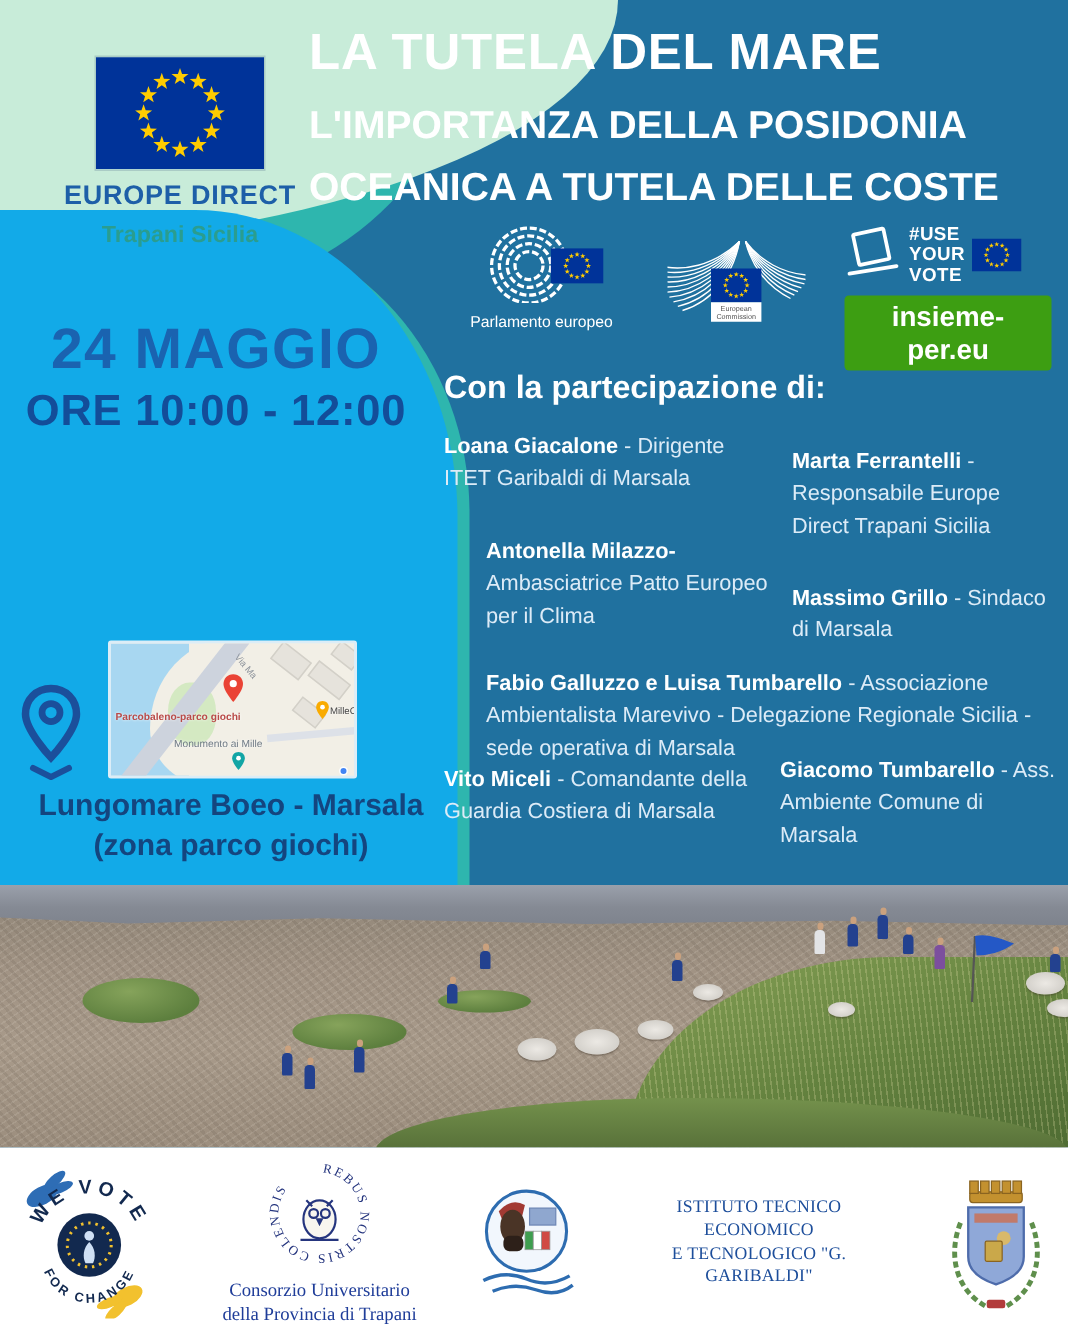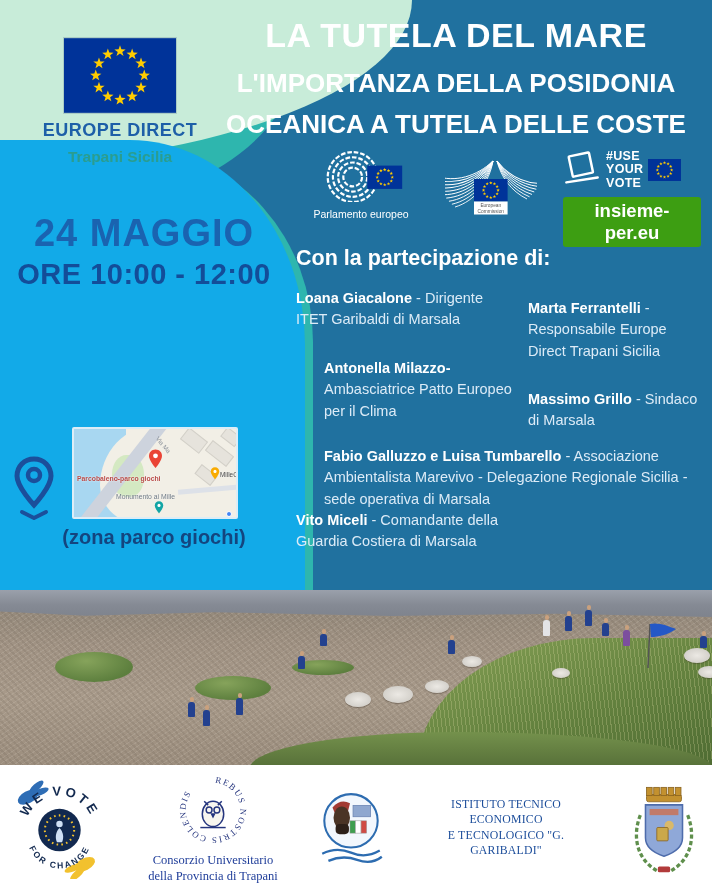--- a/index.html
+++ b/index.html
@@ -18,21 +18,21 @@
   .col-blue{position:absolute;left:-70px;top:140px;width:375px;height:452px;background:#12aae8;
     border-radius:0 175px 0 0 / 0 205px 0 0;}
 
   
   .ed-block{position:absolute;left:14px;top:38px;width:212px;text-align:center;}
   .ed-flag{width:112px;height:75px;display:block;margin:0 auto;box-shadow:0 0 0 1px rgba(0,30,90,.15);}
   .ed-name{margin-top:7px;font-size:18px;font-weight:700;letter-spacing:.5px;color:#1d5fa8;}
   .ed-region{font-size:15.5px;font-weight:700;color:#2a9d8f;margin-top:7px;}
 
   
-  .title{position:absolute;left:206px;top:16px;width:500px;text-align:center;color:#fff;}
+  .title{position:absolute;left:206px;top:16px;width:500px;text-align:left;color:#fff;}
   .title .t1{font-size:34px;font-weight:800;letter-spacing:.5px;}
   .title .t2{font-size:26px;font-weight:800;margin-top:13px;}
   .title .t3{font-size:26px;font-weight:800;margin-top:10px;}
 
   
   .logos{position:absolute;left:303px;top:150px;width:398px;display:flex;justify-content:space-between;align-items:flex-start;}
   .logo-ep{width:116px;text-align:center;}
   .logo-ep .lbl{color:#fff;font-size:10.5px;margin-top:2px;}
   .logo-ec{width:92px;}
   .logo-uyv{width:138px;}
@@ -275,20 +275,21 @@
   </div>
 
   <svg class="pin-icon" width="40" height="66" viewBox="0 0 40 66">
     <g stroke="#1b4f9b" fill="none">
       <path d="M20,3 C10,3 3,10.5 3,20 C3,31 20,49 20,49 C20,49 37,31 37,20 C37,10.5 30,3 20,3 Z" stroke-width="5"></path>
       <circle cx="20" cy="19" r="6" stroke-width="4.5"></circle>
       <path d="M8,56 L20,62 L32,56" stroke-width="4" stroke-linecap="round" stroke-linejoin="round"></path>
     </g>
   </svg>
   <div class="ev-loc">
+    <div>Lungomare Boeo - Marsala</div>
     <div>(zona parco giochi)</div>
   </div>
 
   <div class="pt-heading">Con la partecipazione di:</div>
   <div class="pblock p1">
     <span class="pname">Loana Giacalone</span>
     <span class="prole">- Dirigente ITET Garibaldi di Marsala</span>
   </div>
   <div class="pblock p2">
     <span class="pname">Marta Ferrantelli</span>
@@ -302,20 +303,24 @@
     <span class="pname">Massimo Grillo</span>
     <span class="prole">- Sindaco di Marsala</span>
   </div>
   <div class="pblock p5">
     <span class="pname">Fabio Galluzzo  e Luisa Tumbarello</span>
     <span class="prole">- Associazione Ambientalista Marevivo - Delegazione Regionale Sicilia - sede operativa di Marsala</span>
   </div>
   <div class="pblock p6">
     <span class="pname">Vito Miceli</span>
     <span class="prole">- Comandante della Guardia Costiera di Marsala</span>
+  </div>
+  <div class="pblock p7">
+    <span class="pname">Giacomo Tumbarello</span>
+    <span class="prole">- Ass.  Ambiente Comune di Marsala</span>
   </div>
 
   <div class="photo">
     <div class="photo-sea"></div>
     <div class="grass g1"></div>
     <div class="grass g2"></div>
     <div class="grass g3"></div>
     <div class="gbig"></div>
     <div class="gstrip"></div>
 

